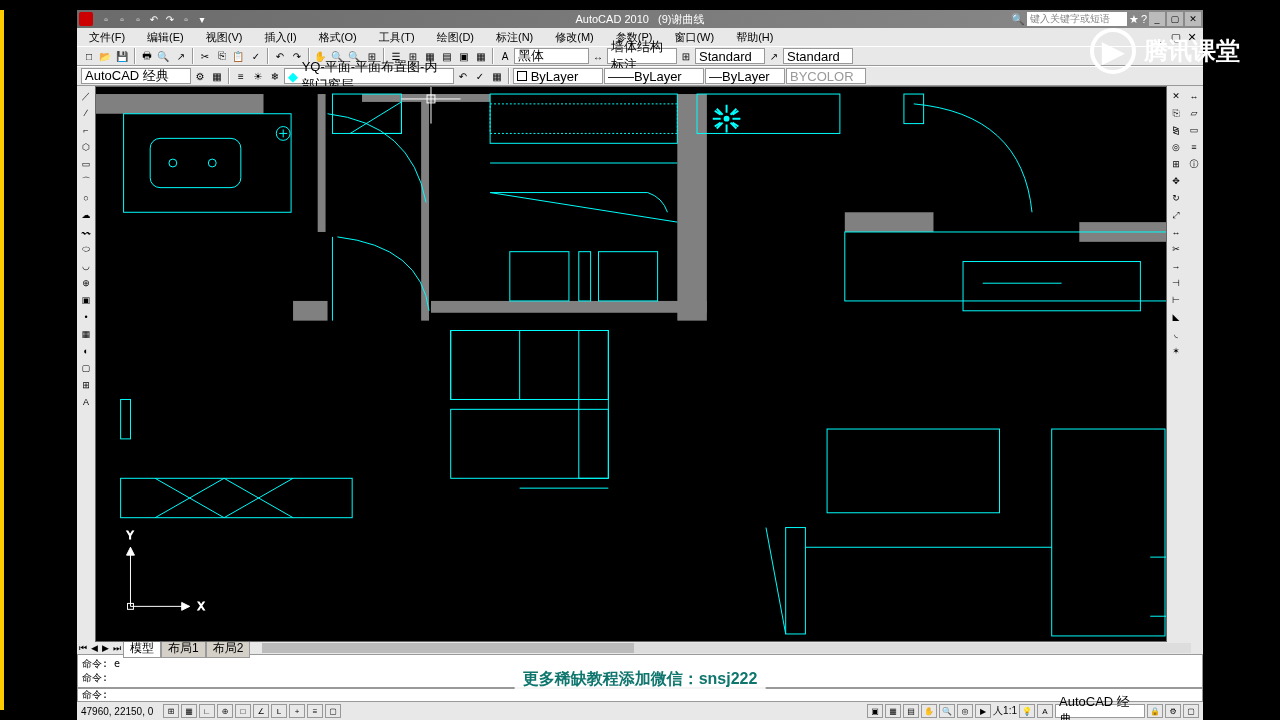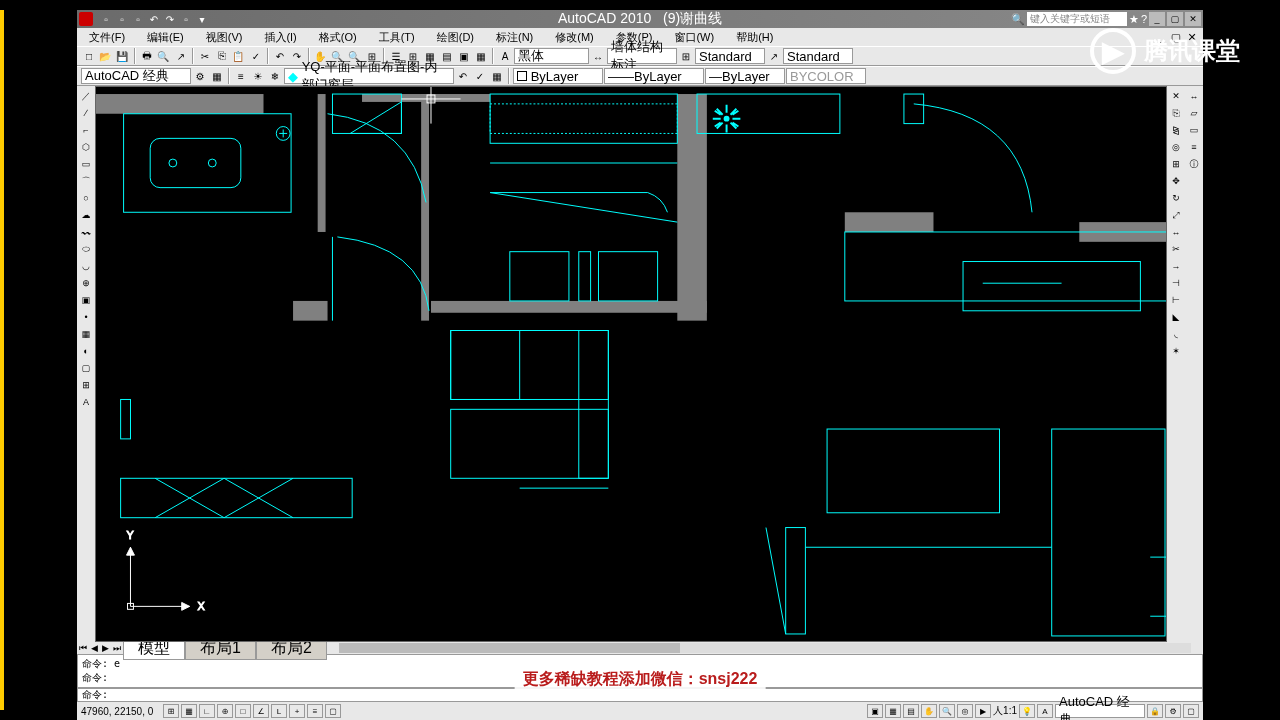--- a/index.html
+++ b/index.html
@@ -2,51 +2,51 @@
 <html><head>
 <meta charset="utf-8">
 <style>
 * { margin: 0; padding: 0; box-sizing: border-box; }
 body { font-family: "Microsoft YaHei", SimSun, sans-serif; font-size: 11px; background: #000; overflow: hidden; width: 1280px; height: 720px; }
 .app { position: absolute; left: 77px; top: 10px; width: 1126px; height: 700px; background: #d4d0c8; }
 .titlebar { height: 18px; background: linear-gradient(to right, #6b6b6b, #8a8a8a); display: flex; align-items: center; padding: 0 2px; color: #fff; }
 .titlebar .logo { width: 14px; height: 14px; background: #c00; border-radius: 2px; margin-right: 4px; }
 .titlebar .qat { display: flex; gap: 2px; margin-left: 2px; }
 .titlebar .qat span { width: 14px; height: 14px; display: flex; align-items: center; justify-content: center; font-size: 10px; color: #fff; cursor: pointer; }
-.titlebar .title { position: absolute; left: 50%; transform: translateX(-50%); font-size: 14px; }
+.titlebar .title { position: absolute; left: 50%; transform: translateX(-50%); font-size: 11px; }
 .titlebar .right { margin-left: auto; display: flex; align-items: center; gap: 2px; }
 .titlebar .search { width: 100px; height: 14px; background: #fff; color: #888; font-size: 10px; padding: 0 3px; }
 .titlebar .winbtn { width: 16px; height: 14px; display: flex; align-items: center; justify-content: center; background: #bbb; font-size: 9px; color: #000; }
 .menubar { height: 18px; background: #e8e8e8; display: flex; align-items: center; padding: 0 4px; gap: 6px; }
 .menubar span { padding: 2px 8px; font-size: 11px; cursor: pointer; }
 .menubar .right { margin-left: auto; display: flex; gap: 2px; }
 .menubar .right span { width: 14px; padding: 0; text-align: center; }
 .toolbar1, .toolbar2 { height: 20px; background: #e8e8e8; border-top: 1px solid #fff; border-bottom: 1px solid #999; display: flex; align-items: center; padding: 0 4px; gap: 1px; }
 .tbtn { width: 16px; height: 16px; display: flex; align-items: center; justify-content: center; border: 1px solid transparent; font-size: 10px; cursor: pointer; }
 .tsep { width: 2px; height: 16px; border-left: 1px solid #999; border-right: 1px solid #fff; margin: 0 2px; }
 .tdrop { height: 16px; background: #fff; border: 1px solid #999; font-size: 13px; padding: 0 3px; display: flex; align-items: center; }
 .workspace { position: relative; height: 556px; display: flex; }
 .ltoolbar, .rtoolbar { width: 18px; background: #e8e8e8; display: flex; flex-direction: column; gap: 1px; padding: 2px 1px; }
 .ltoolbar .tbtn, .rtoolbar .tbtn { width: 16px; height: 16px; font-size: 9px; }
 .canvas { flex: 1; background: #000; position: relative; overflow: hidden; border: 1px solid #666; }
 .canvas svg { width: 100%; height: 100%; }
 .scrollh { height: 12px; background: #e8e8e8; display: flex; align-items: center; }
-.tab { padding: 0 14px; font-size: 16px; background: #d4d0c8; border: 1px solid #999; cursor: pointer; }
+.tab { padding: 0 6px; font-size: 12px; background: #d4d0c8; border: 1px solid #999; cursor: pointer; }
 .tab.active { background: #fff; }
 .scrollh .track { flex: 1; height: 10px; background: #ddd; margin: 0 12px; position: relative; }
 .cmdwindow { height: 34px; background: #fff; border: 1px solid #999; font-family: monospace; font-size: 10px; padding: 2px 4px; overflow: hidden; }
 .cmdwindow .line { white-space: pre; }
 .cmdinput { height: 14px; background: #fff; border: 1px solid #999; font-family: monospace; font-size: 10px; padding: 0 4px; display: flex; align-items: center; }
 .statusbar { height: 18px; background: #e8e8e8; display: flex; align-items: center; padding: 0 4px; gap: 2px; font-size: 10px; }
 .statusbar .coord { width: 80px; }
 .statusbar .sbtn { width: 16px; height: 14px; border: 1px solid #999; display: flex; align-items: center; justify-content: center; font-size: 8px; }
 .statusbar .right { margin-left: auto; display: flex; gap: 2px; align-items: center; }
 .watermark { position: absolute; right: 40px; top: 28px; display: flex; align-items: center; gap: 8px; color: #fff; font-size: 24px; font-weight: bold; z-index: 100; pointer-events: none; }
 .watermark .wlogo { width: 46px; height: 46px; border: 4px solid #fff; border-radius: 50%; display: flex; align-items: center; justify-content: center; font-size: 28px; }
-.footer-promo { position: absolute; left: 50%; bottom: 18px; transform: translateX(-50%); font-size: 16px; font-weight: bold; color: #b91c1c; background: rgba(255,255,255,0.9); padding: 2px 8px; z-index: 50; }
+.footer-promo { position: absolute; left: 50%; bottom: 18px; transform: translateX(-50%); font-size: 16px; font-weight: bold; color: #0f766e; background: rgba(255,255,255,0.9); padding: 2px 8px; z-index: 50; }
 .selbar-l { position: absolute; left: 0; top: 10px; width: 4px; height: 700px; background: #ffcc00; }
 </style>
 </head>
 <body>
 
 <div class="selbar-l"></div>
 
 <div class="app">
 
   <div class="titlebar">

